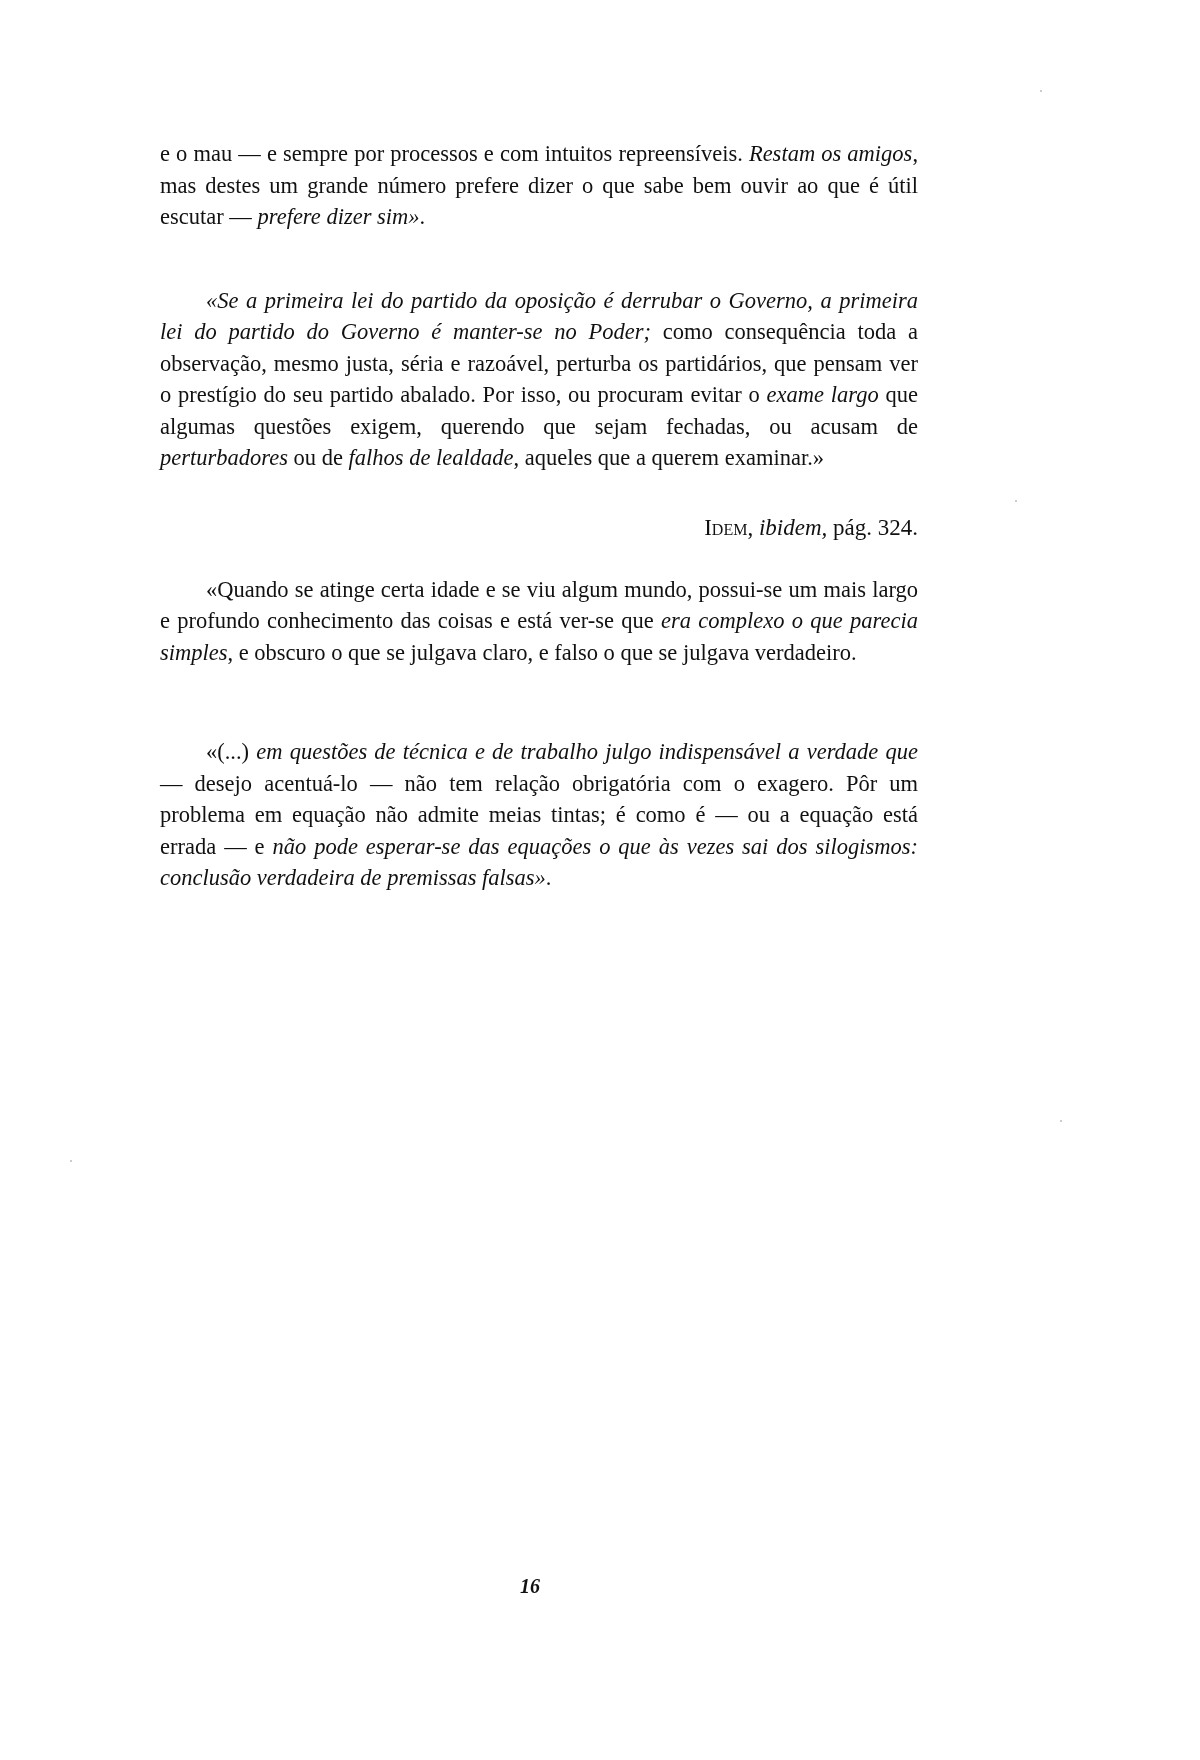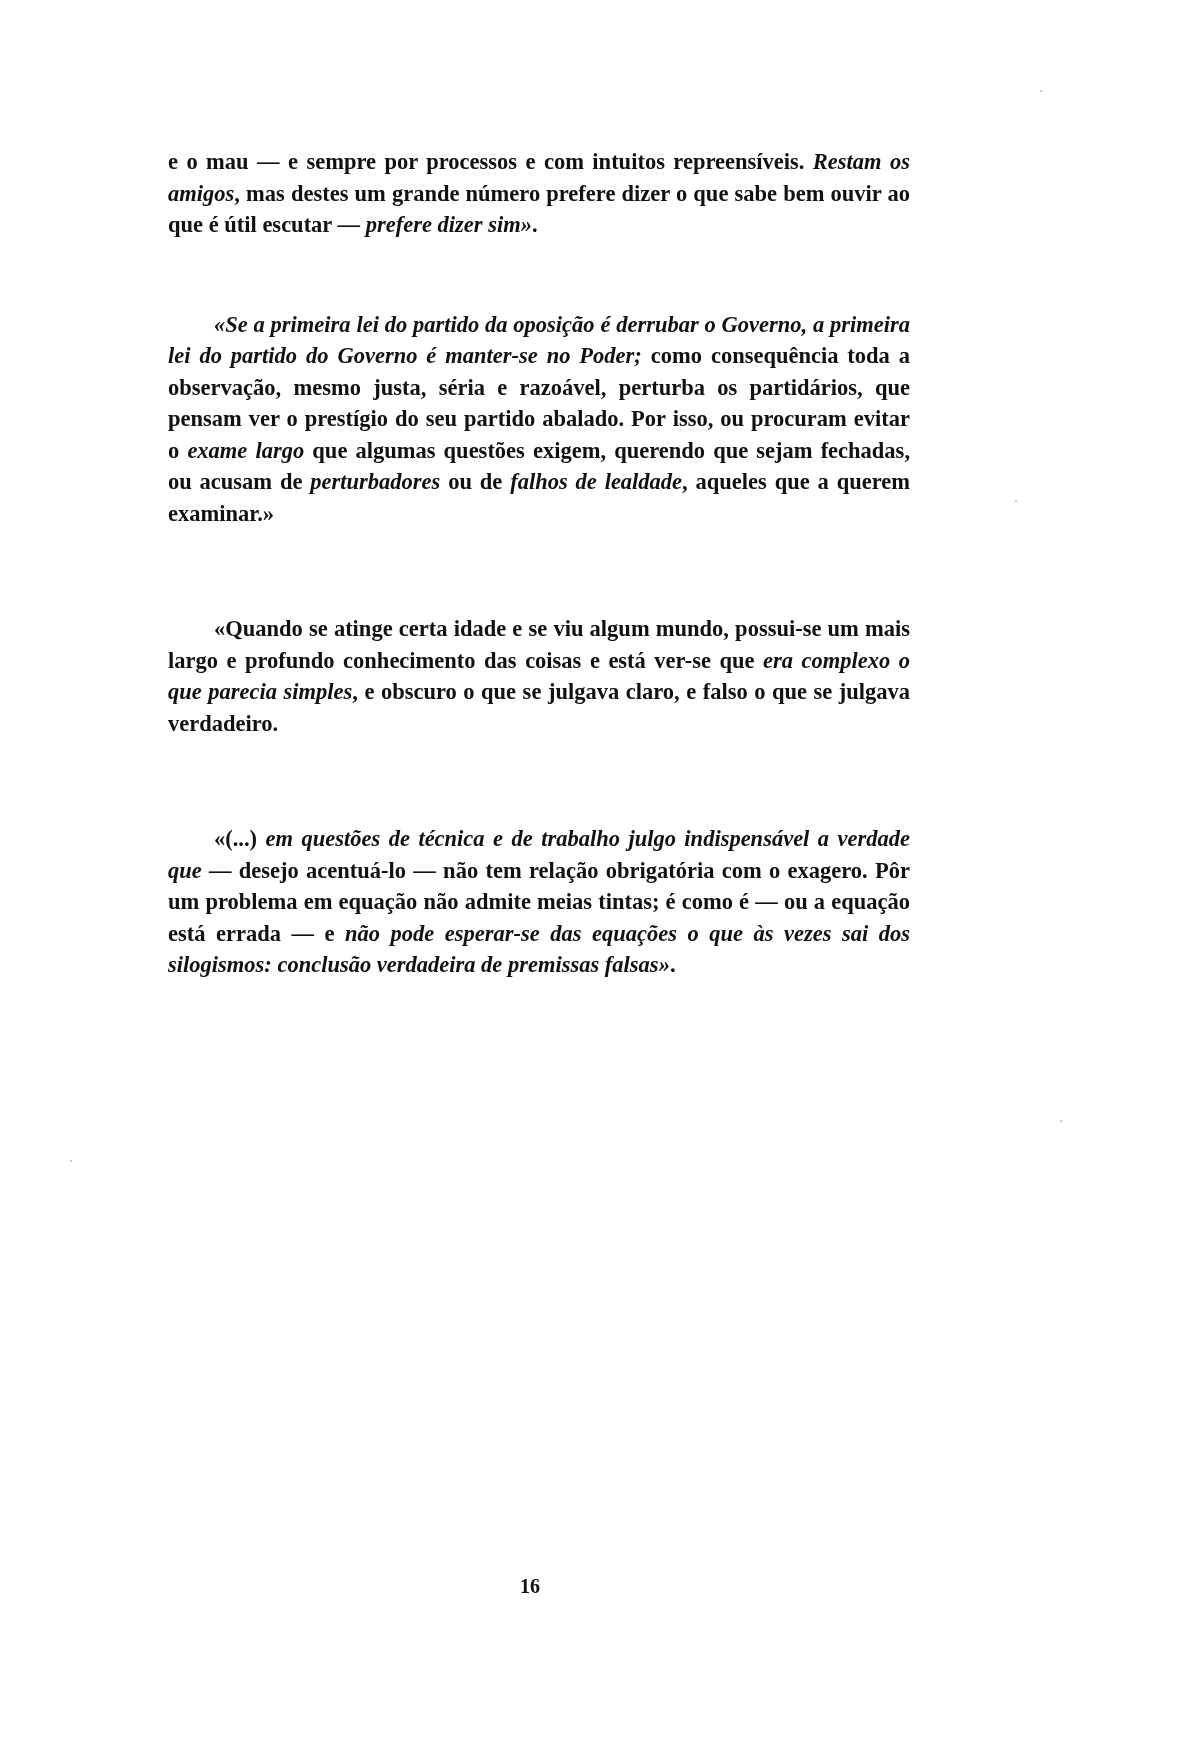--- a/index.html
+++ b/index.html
@@ -1,47 +1,52 @@
 <!DOCTYPE html>
 <html><head>
 <meta charset="utf-8">
 <style>
   html, body { margin:0; padding:0; }
   body {
     width:1200px; height:1760px; background:#ffffff; position:relative; overflow:hidden;
     font-family: "Liberation Serif", "DejaVu Serif", serif; color:#111;
   }
   .page { position:absolute; left:160px; top:138px; width:758px; }
-  p { margin:8px; font-size:22.5px; line-height:31.5px; text-align:justify; text-align-last:left;font-weight:bold; }
+  p { margin:0; font-size:22.5px; line-height:31.5px; text-align:justify; text-align-last:left; }
   .indent { text-indent:46px; }
   i { font-style:italic; }
   .sc { font-variant:small-caps; }
   .cite { text-align:right; text-align-last:right; font-size:23px; line-height:32px; }
   .gap-s { height:22px; }
   .gap-m { height:30px; }
   .gap-l { height:38px; }
   .pnum { position:absolute; top:1575px; left:500px; width:60px; text-align:center;
-          font-weight:bold; font-size:20px; }
+          font-weight:bold; font-size:20px;font-style:italic; }
   .speck { position:absolute; width:2px; height:2px; background:#bbb; border-radius:1px; }
 </style>
 </head>
 <body>
 
 <div class="page">
 
   <p>
     <span>e o mau — e sempre por processos e com intuitos repreensíveis. </span><i>Restam os amigos</i><span>, mas destes um grande número prefere dizer o que sabe bem ouvir ao que é útil escutar — </span><i>prefere dizer sim»</i><span>.</span>
   </p>
   <div class="gap-s"></div>
   <div class="gap-m"></div>
 
   <p class="indent">
     <i>«Se a primeira lei do partido da oposição é derrubar o Governo, a primeira lei do partido do Governo é manter-se no Poder;</i><span> como consequência toda a observação, mesmo justa, séria e razoável, perturba os partidários, que pensam ver o prestígio do seu partido abalado. Por isso, ou procuram evitar o </span><i>exame largo</i><span> que algumas questões exigem, querendo que sejam fechadas, ou acusam de </span><i>perturbadores</i><span> ou de </span><i>falhos de lealdade</i><span>, aqueles que a querem examinar.»</span>
   </p>
   <div class="gap-l"></div>
+  <p class="cite">
+    <span class="sc">Idem,</span>
+    <i>ibidem,</i>
+    <span>pág. 324.</span>
+  </p>
   <div class="gap-m"></div>
 
   <p class="indent">
     <span>«Quando se atinge certa idade e se viu algum mundo, possui-se um mais largo e profundo conhecimento das coisas e está ver-se que </span><i>era complexo o que parecia simples</i><span>, e obscuro o que se julgava claro, e falso o que se julgava verdadeiro.</span>
   </p>
   <div class="gap-l"></div>
   <div class="gap-m"></div>
 
   <p class="indent">
     <span>«(...) </span><i>em questões de técnica e de trabalho julgo indispensável a verdade que</i><span> — desejo acentuá-lo — não tem relação obrigatória com o exagero. Pôr um problema em equação não admite meias tintas; é como é — ou a equação está errada — e </span><i>não pode esperar-se das equações o que às vezes sai dos silogismos: conclusão verdadeira de premissas falsas»</i><span>.</span>

